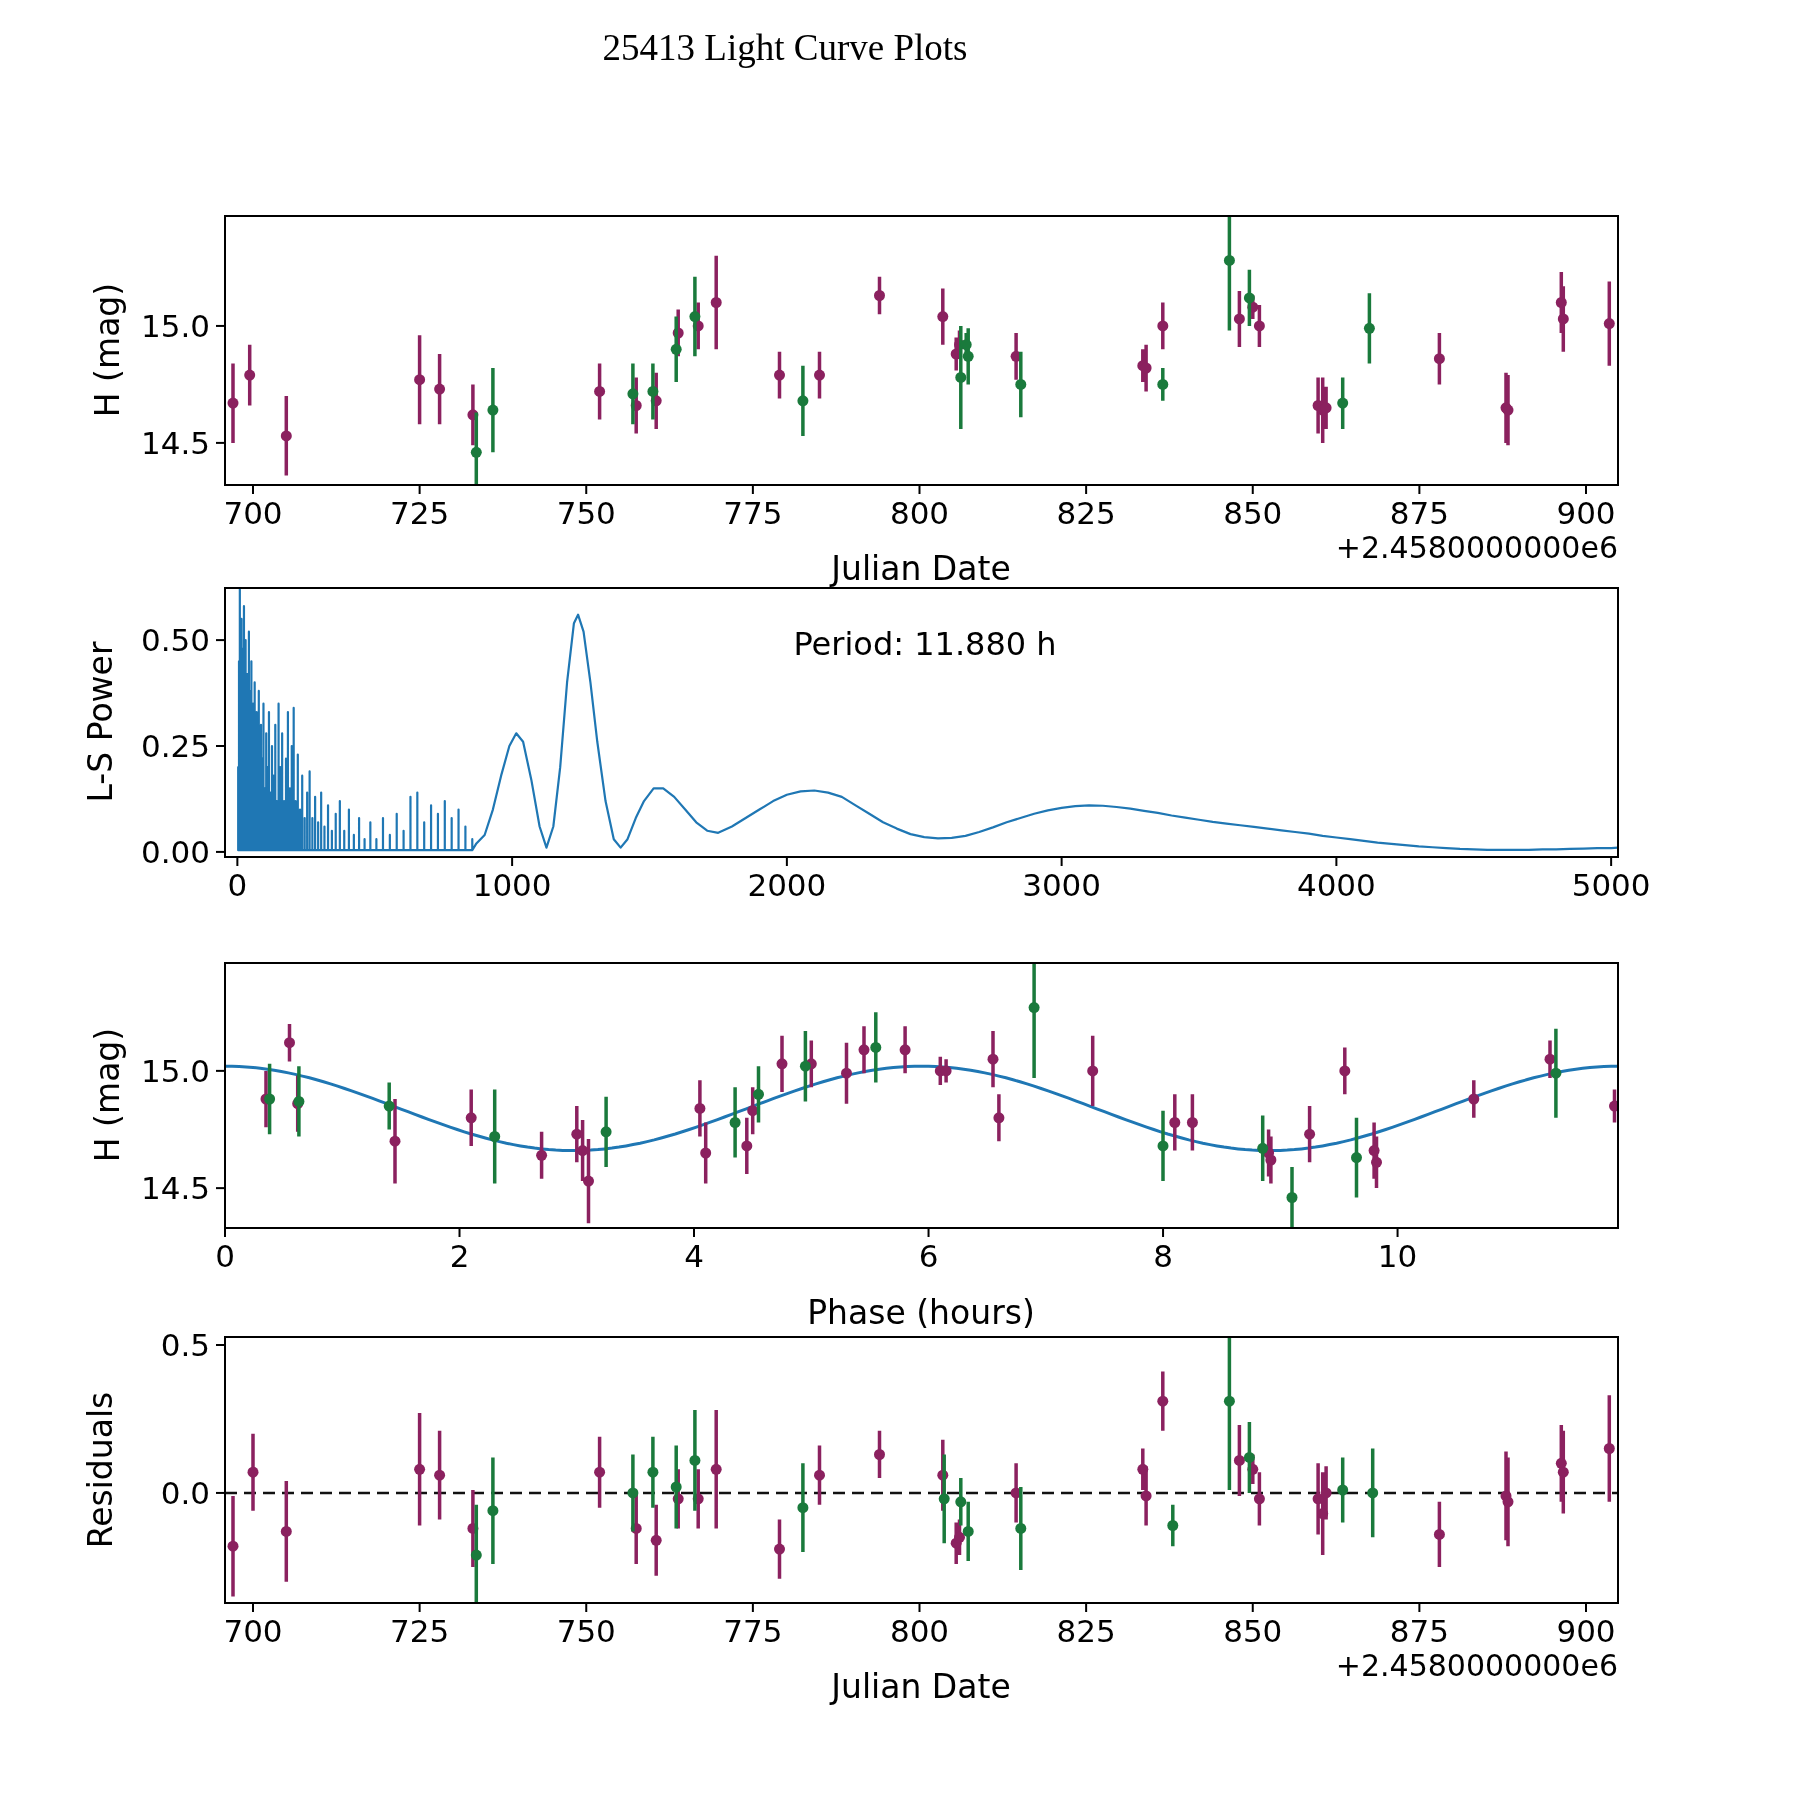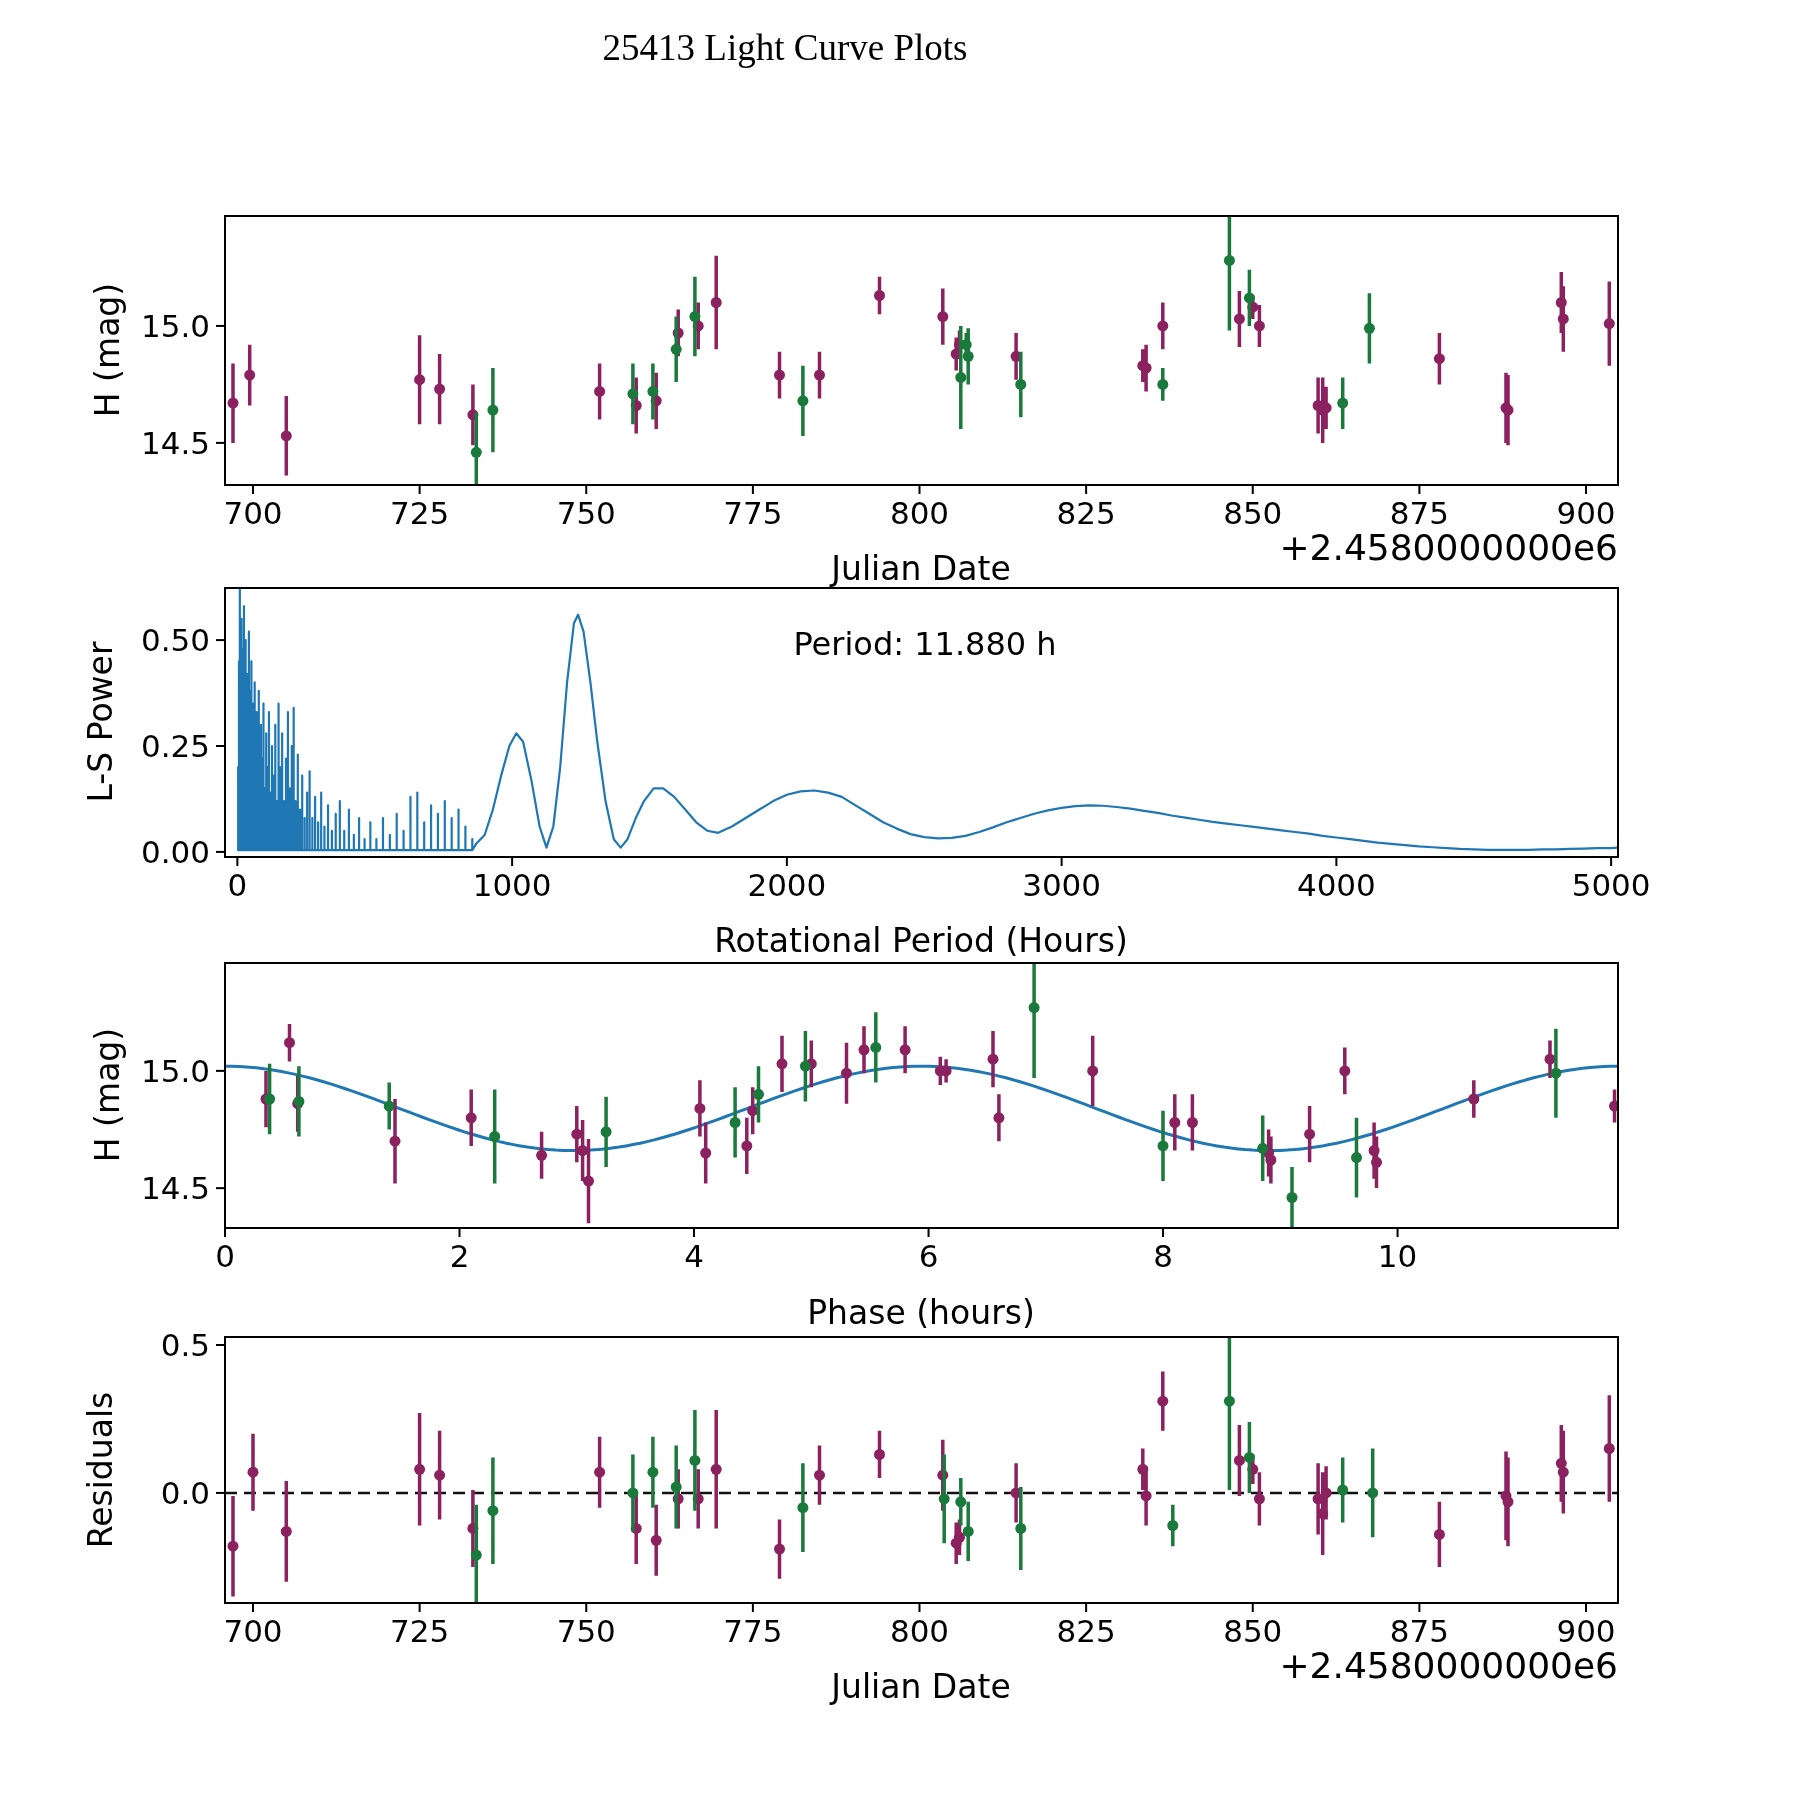--- a/index.html
+++ b/index.html
@@ -3,21 +3,21 @@
 <meta charset="utf-8">
 <style>
   html,body{margin:0;padding:0;background:#ffffff;}
   .fig{position:relative;width:1800px;height:1800px;background:#ffffff;
        font-family:"DejaVu Sans","Liberation Sans",sans-serif;color:#000;}
   .fig svg{position:absolute;left:0;top:0;}
   .lbl{position:absolute;white-space:nowrap;transform:translate(-50%,-50%);color:#000;}
   .title{font-size:37px;font-family:Liberation Serif, serif;}
   .axlbl{font-size:33px;}
   .ylbl{transform:translate(-50%,-50%) rotate(-90deg);}
-  .offtxt{font-size:36px;transform:translate(-100%,-50%);text-align:center;}
+  .offtxt{font-size:30px;transform:translate(-100%,-50%);text-align:center;}
   .ann{font-size:32px;}
 </style>
 </head>
 <body>
 
 <div class="fig">
   <svg id="plot-svg" width="1800" height="1800">
     <g>
         <clipPath id="clip0">
           <rect x="225" y="216" width="1393" height="269"></rect>
@@ -289,21 +289,20 @@
   </svg>
 
   <div class="lbl title" style="left:785px;top:47px;">25413 Light Curve Plots</div>
 
   <div class="lbl axlbl ylbl" style="left:107px;top:350px;">H (mag)</div>
   <div class="lbl axlbl" style="left:921px;top:568px;">Julian Date</div>
   <div class="lbl offtxt" style="left:1618px;top:547px;">+2.4580000000e6</div>
 
   <div class="lbl axlbl ylbl" style="left:100px;top:722px;">L-S Power</div>
   <div class="lbl ann" style="left:925px;top:644px;">Period: 11.880 h</div>
-  <div class="lbl axlbl" style="left:921px;top:940px;">Rotational Period (Hours)</div>
 
   <div class="lbl axlbl ylbl" style="left:107px;top:1095px;">H (mag)</div>
   <div class="lbl axlbl" style="left:921px;top:1312px;">Phase (hours)</div>
 
   <div class="lbl axlbl ylbl" style="left:100px;top:1470px;">Residuals</div>
   <div class="lbl axlbl" style="left:921px;top:1686px;">Julian Date</div>
   <div class="lbl offtxt" style="left:1618px;top:1665px;">+2.4580000000e6</div>
 </div>
 
 </body></html>

